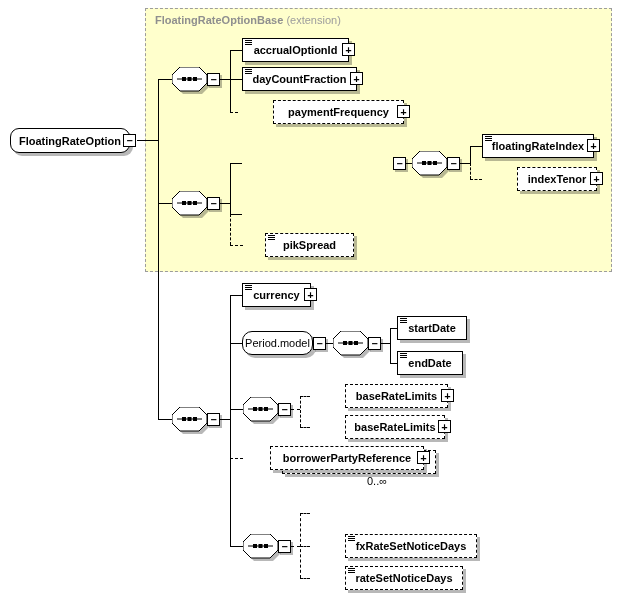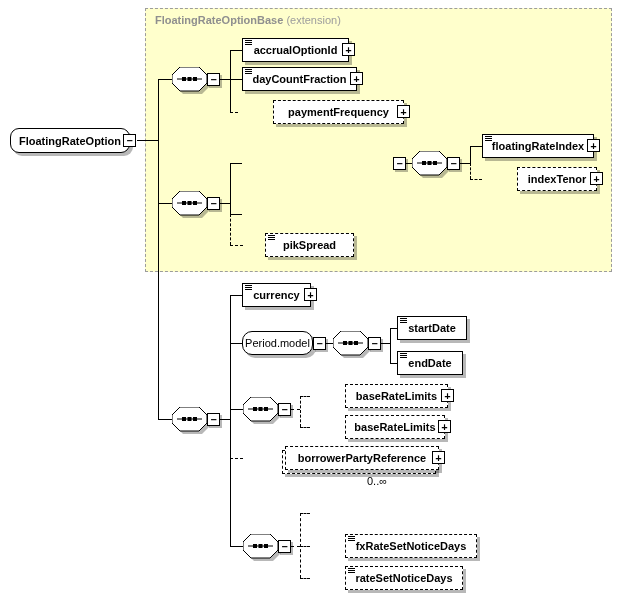--- a/index.html
+++ b/index.html
@@ -226,21 +226,21 @@
   <div class="ebox opt" style="left:310px;top:384px;width:103px">
     <span>baseRateLimits</span>
     <b class="xp">+</b>
   </div>
   <div class="ebox opt" style="left:310px;top:415px;width:100px">
     <span>baseRateLimits</span>
     <b class="xp">+</b>
   </div>
 
   <div class="ebox opt stack" style="left:247px;top:450px;width:154px"></div>
-  <div class="ebox opt" style="left:250px;top:446px;width:154px">
+  <div class="ebox opt" style="left:235px;top:446px;width:154px">
     <span>borrowerPartyReference</span>
     <b class="xp">+</b>
   </div>
   <span class="occ" style="left:367px;top:475px">0..∞</span>
 
   <div class="ebox opt" style="left:310px;top:534px;width:132px">
     <i class="dico"></i>
     <span>fxRateSetNoticeDays</span>
   </div>
   <div class="ebox opt" style="left:310px;top:566px;width:118px">

